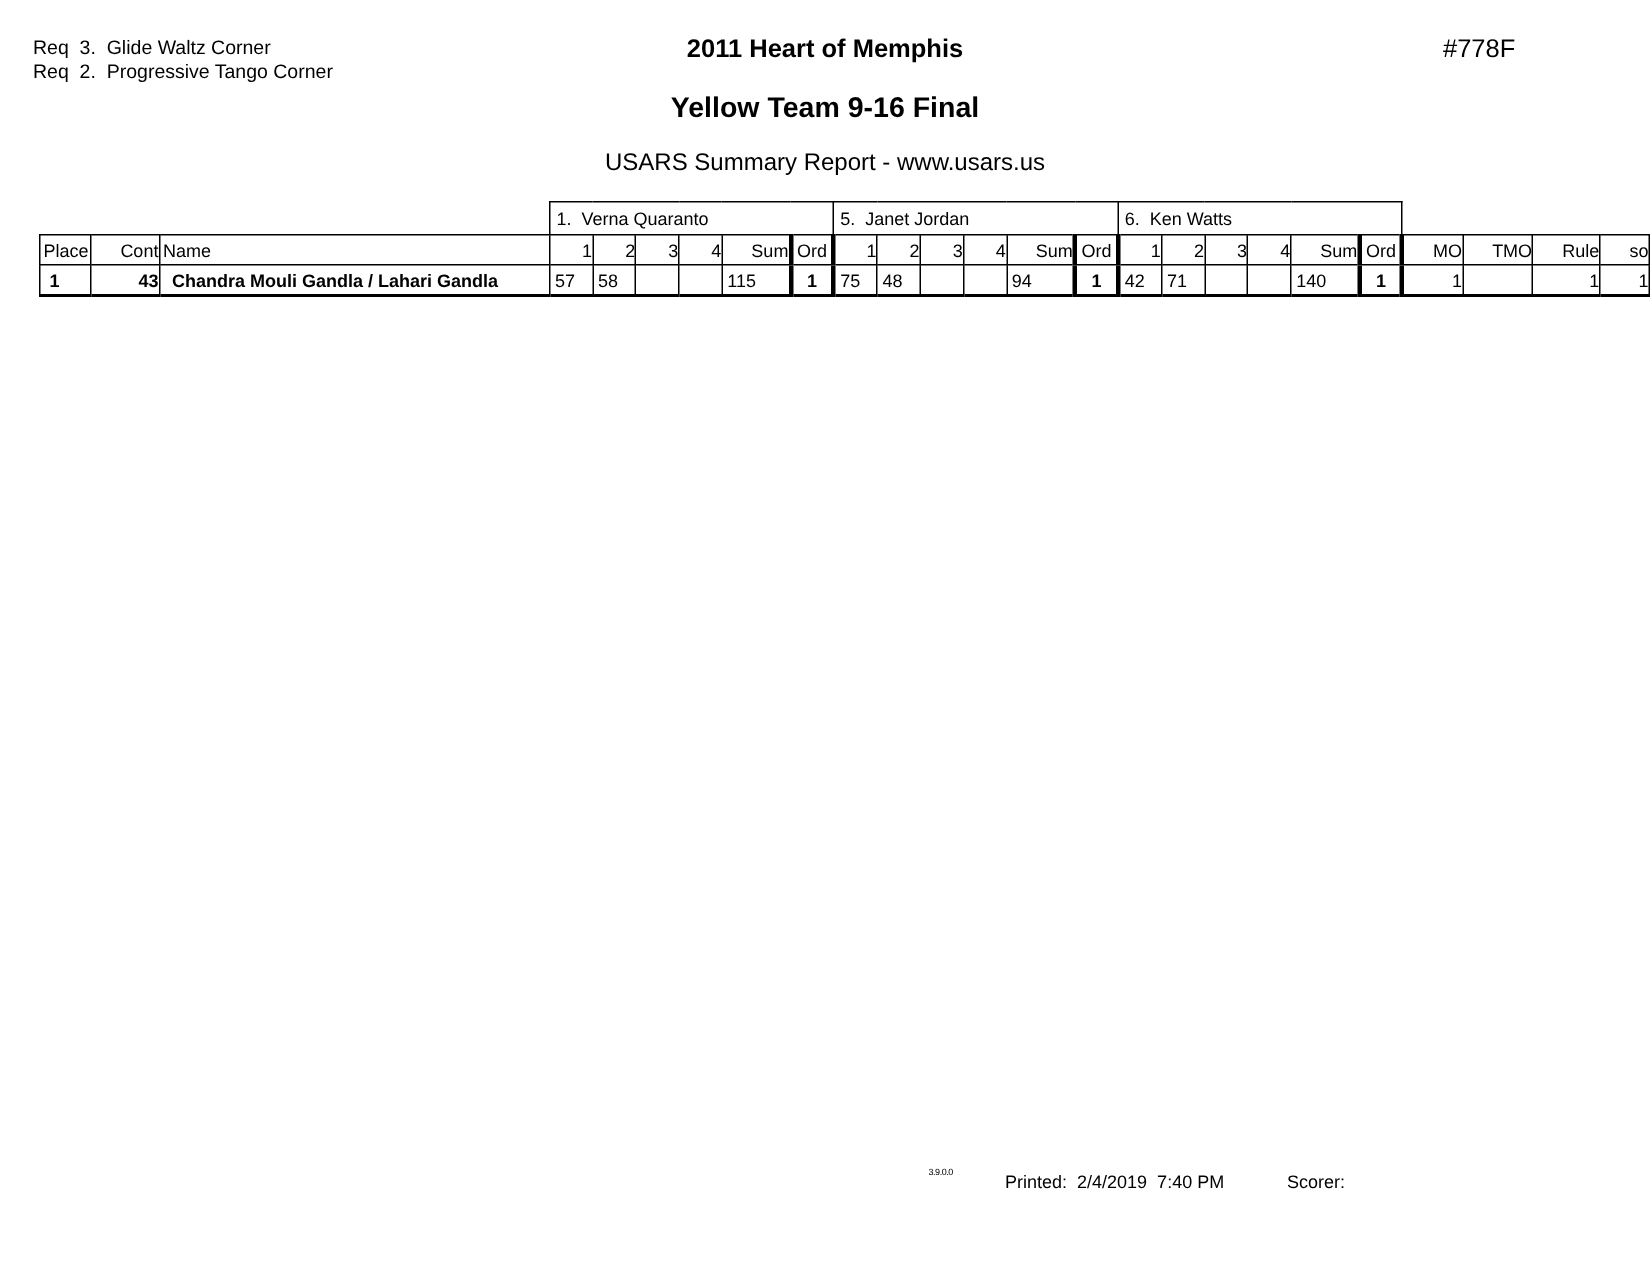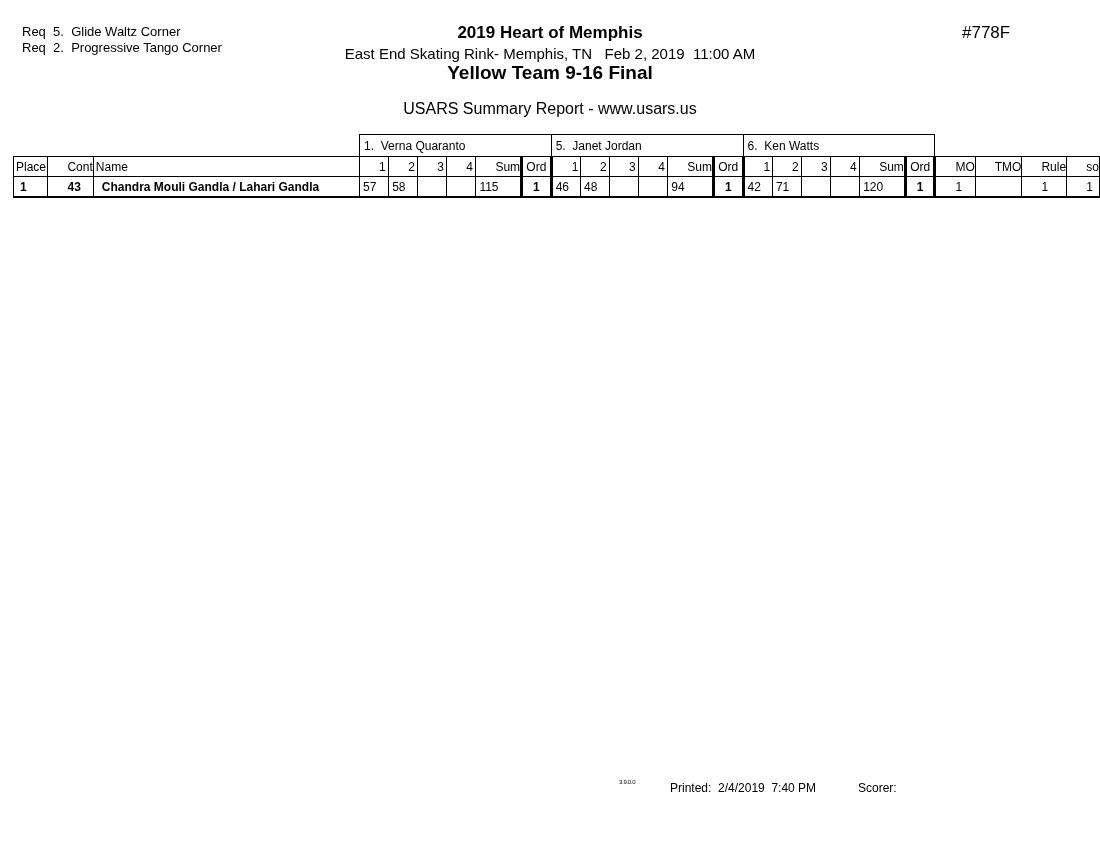--- a/index.html
+++ b/index.html
@@ -14,57 +14,56 @@
   }
   .req-block{position:absolute;left:22px;top:24px;font-size:13px;line-height:16px;}
   .req-line{white-space:pre;}
   .center-line{position:absolute;left:0;width:100%;text-align:center;white-space:pre;}
   .title-line{top:23px;font-size:17px;font-weight:bold;}
   .venue-line{top:45px;font-size:15px;}
   .event-line{top:62px;font-size:19px;font-weight:bold;}
   .report-line{top:100px;font-size:16px;}
   .doc-number{position:absolute;left:962px;top:23px;font-size:17px;font-weight:normal;}
 
-  .table-wrap{position:absolute;left:13px;top:134px;}
+  .table-wrap{position:absolute;left:26px;top:134px;}
   table{border-collapse:collapse;table-layout:fixed;}
   td,th{
     border:1px solid #000;
     font-size:12px;font-weight:normal;
     padding:0;margin:0;
     overflow:hidden;white-space:nowrap;
     height:19px;vertical-align:middle;
   }
   tr.judge-row td{height:21px;text-align:left;padding-left:4px;white-space:pre;}
   tr.judge-row td.nb{border:none;}
   tr.data-row td{border-bottom:2px solid #000;}
   .l{text-align:left;padding-left:2px;}
   .lp{text-align:left;padding-left:6px;}
   .np{text-align:left;padding-left:8px;}
-  .c{text-align:left;padding-left:19px;}
+  .c{text-align:right;padding-left:19px;}
   .ord{border-left:3px solid #000;border-right:3px solid #000;text-align:center;}
   tr.data-row td.ord{font-weight:bold;}
   .b{font-weight:bold;}
   .score{text-align:left;padding-left:3px;}
 
   .version-tag{position:absolute;left:619px;top:779px;font-size:6px;letter-spacing:-0.3px;}
   .printed-line{position:absolute;left:646px;top:781px;font-size:12px;white-space:pre;margin-left:24px;}
   .scorer-line{position:absolute;left:858px;top:781px;font-size:12px;}
 </style>
 </head>
 <body>
 
 <div class="page">
 
   <div class="req-block">
-    <div class="req-line">Req  5.  Glide Waltz Corner</div>
+    <div class="req-line">Req  3.  Glide Waltz Corner</div>
     <div class="req-line">Req  2.  Progressive Tango Corner</div>
   </div>
 
-  <div class="center-line title-line">2019 Heart of Memphis</div>
-  <div class="center-line venue-line">East End Skating Rink- Memphis, TN   Feb 2, 2019  11:00 AM</div>
+  <div class="center-line title-line">2011 Heart of Memphis</div>
   <div class="center-line event-line">Yellow Team 9-16 Final</div>
   <div class="center-line report-line">USARS Summary Report - www.usars.us</div>
 
   <div class="doc-number">#778F</div>
 
   <div class="table-wrap">
     <table>
       <colgroup>
         <col style="width:35px">
           <col style="width:36px">
@@ -136,32 +135,32 @@
         <td class="c b">43</td>
         <td class="np b">Chandra Mouli Gandla / Lahari Gandla</td>
 
         <td class="score">57</td>
         <td class="score">58</td>
         <td class="score"></td>
         <td class="score"></td>
         <td class="score">115</td>
         <td class="ord">1</td>
 
-        <td class="score">46</td>
+        <td class="score">75</td>
         <td class="score">48</td>
         <td class="score"></td>
         <td class="score"></td>
         <td class="score">94</td>
         <td class="ord">1</td>
 
         <td class="score">42</td>
         <td class="score">71</td>
         <td class="score"></td>
         <td class="score"></td>
-        <td class="score">120</td>
+        <td class="score">140</td>
         <td class="ord">1</td>
 
         <td class="c">1</td>
         <td class="c"></td>
         <td class="c">1</td>
         <td class="c">1</td>
       </tr>
     </tbody>
       </table>
   </div>

